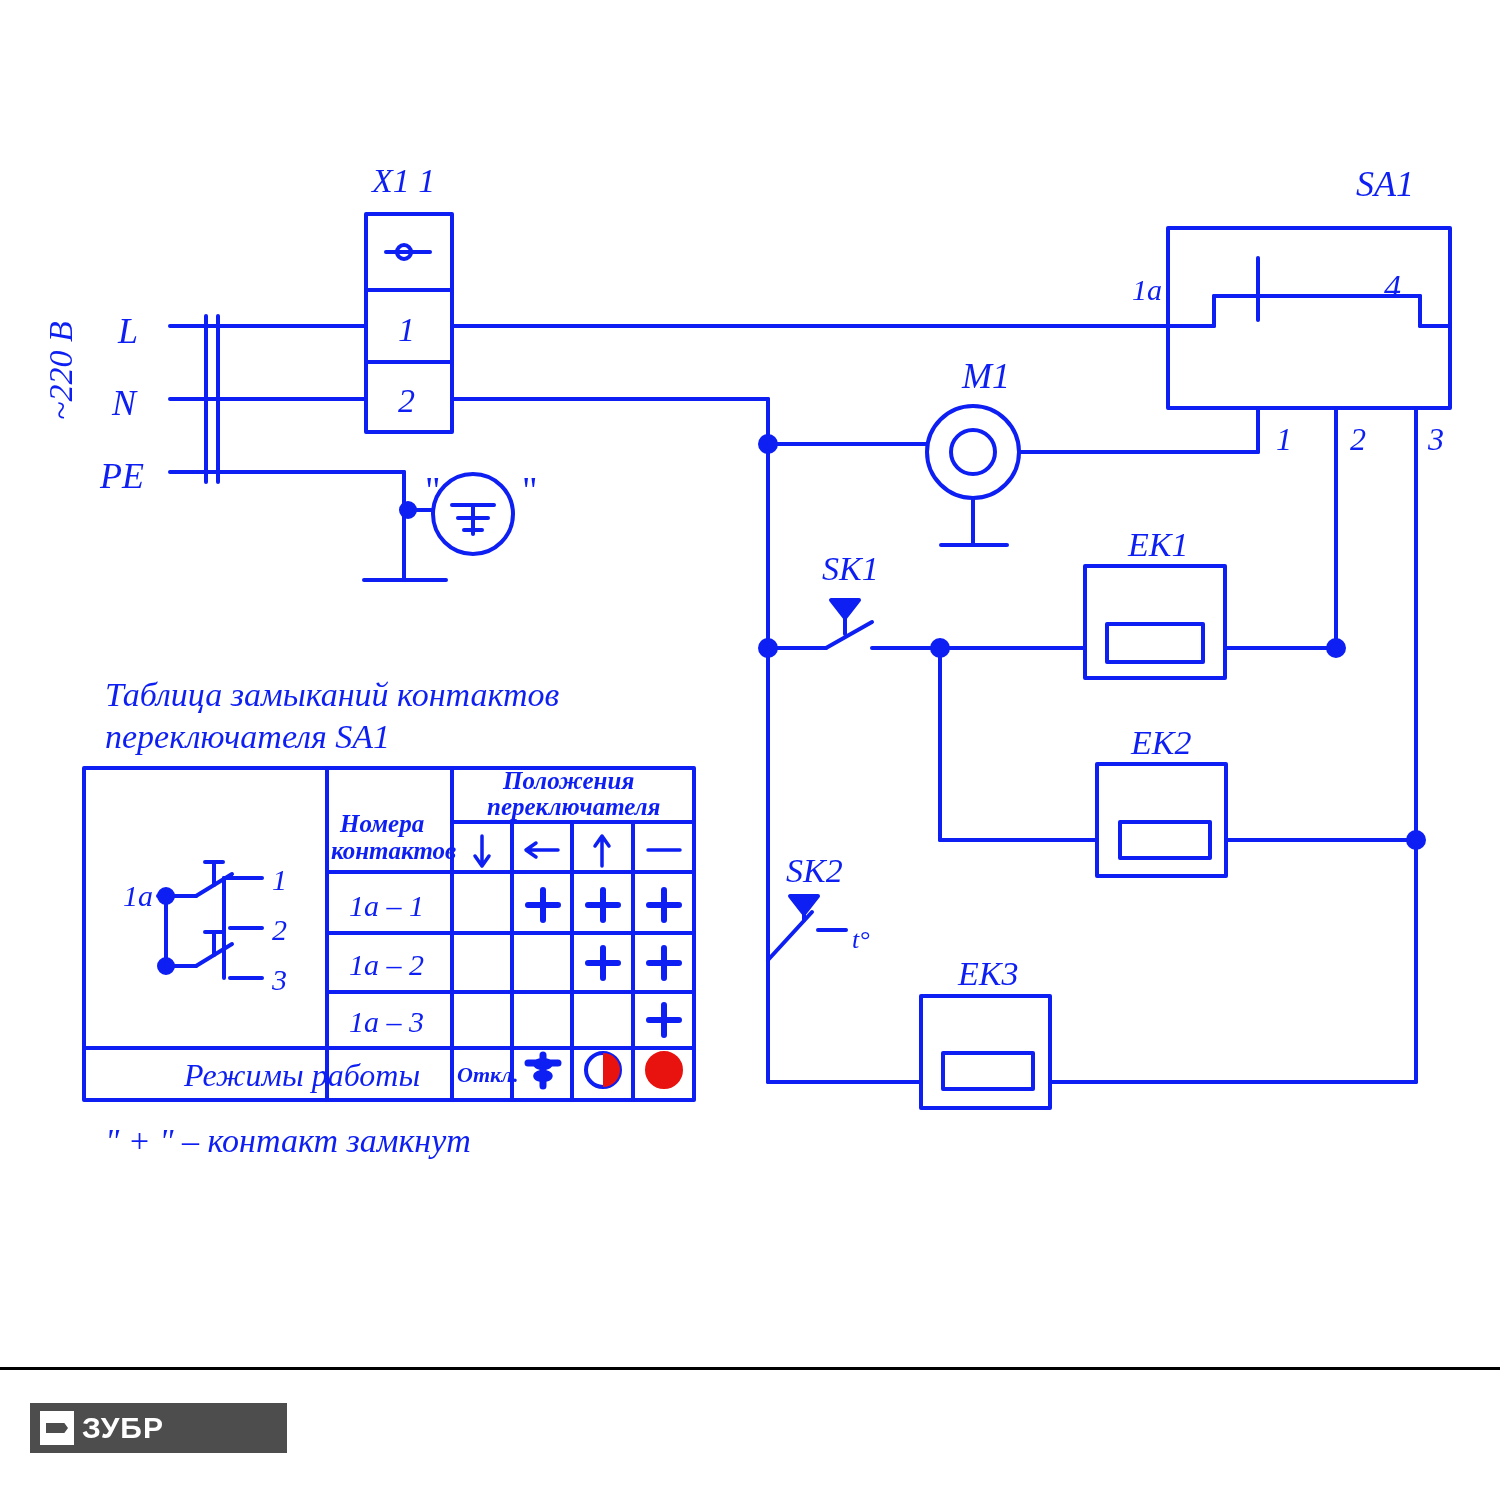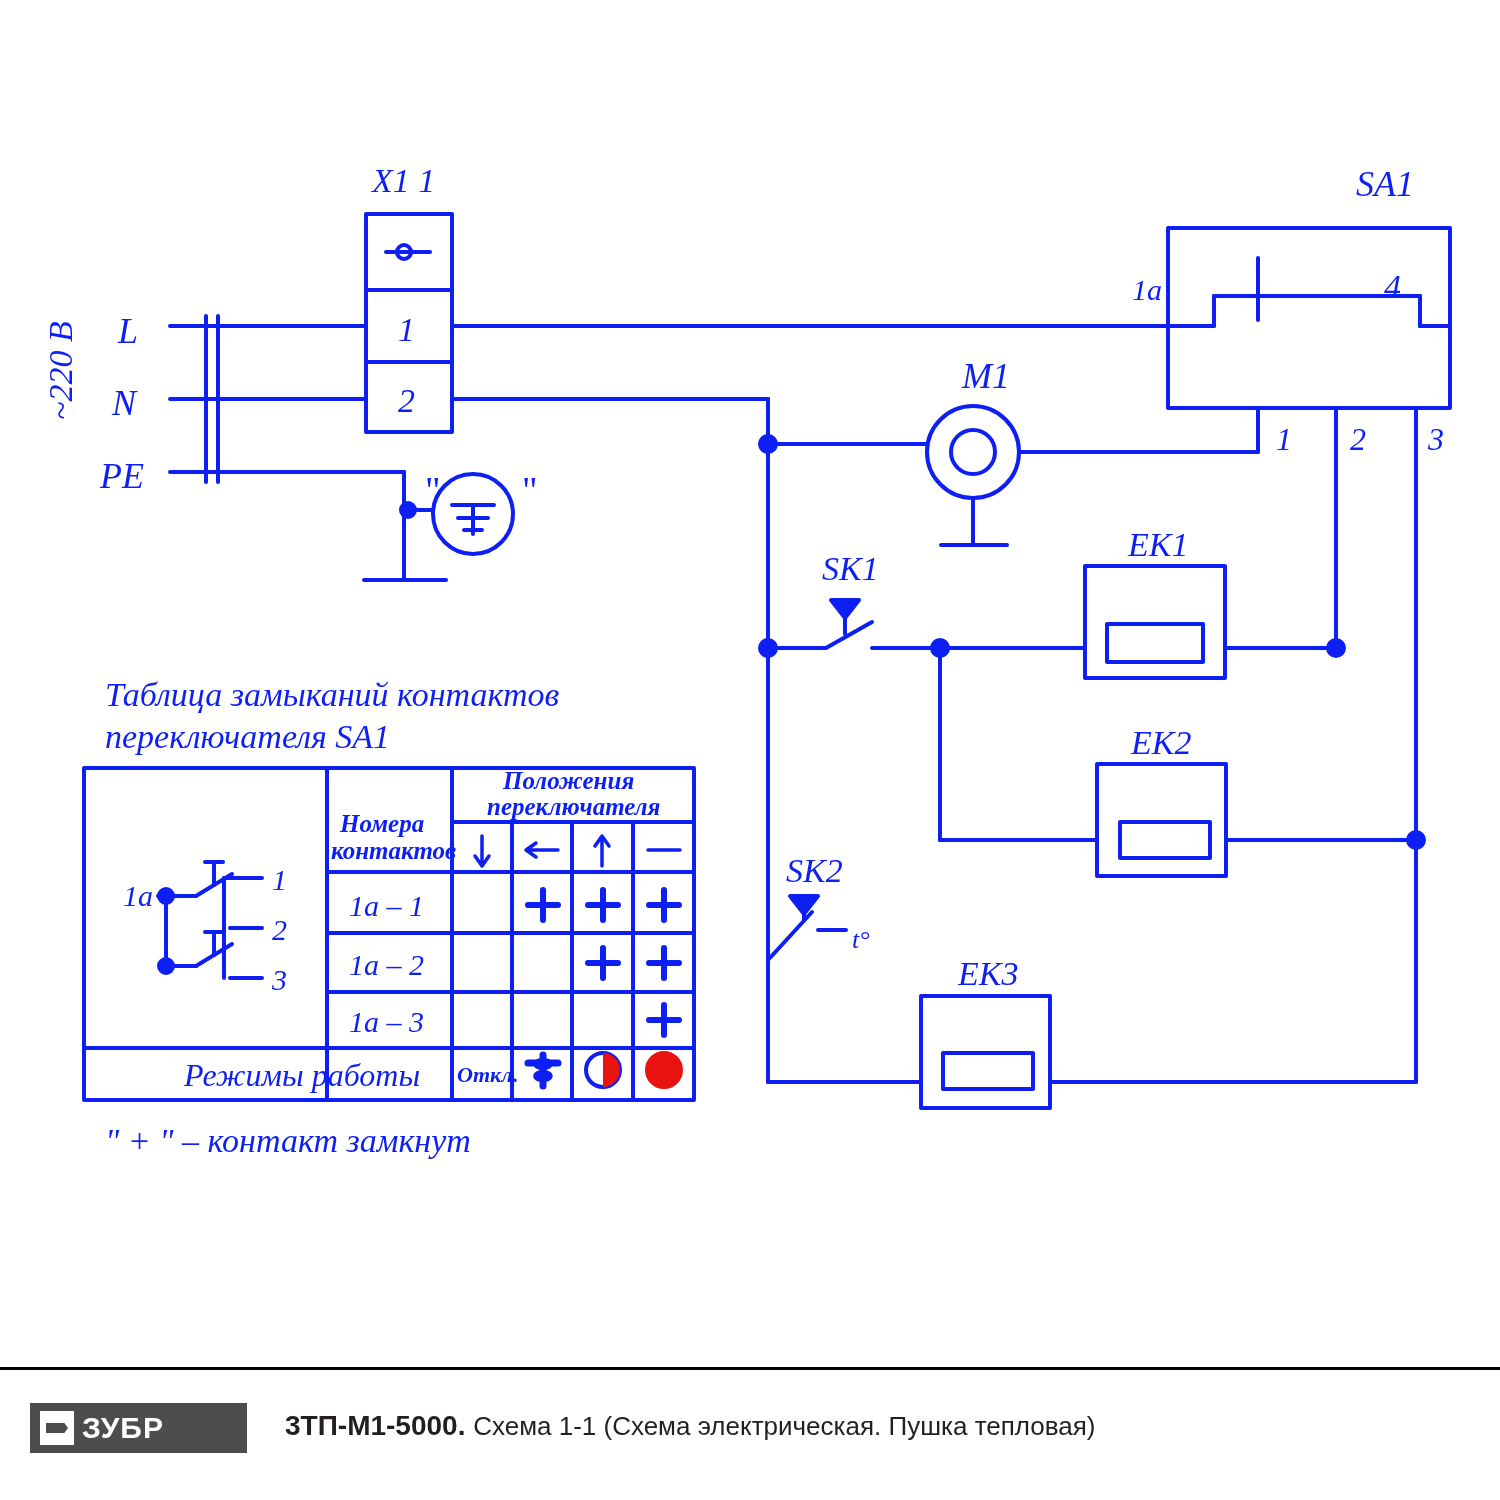--- a/index.html
+++ b/index.html
@@ -28,21 +28,21 @@
     width: 1500px;
     height: 133px;
     border-top: 3px solid #000;
     background: #fff;
     box-sizing: border-box;
   }
   .logo-box {
     position: absolute;
     left: 30px;
     top: 33px;
-    width: 217px;
+    width: 257px;
     height: 50px;
     background: #4d4d4d;
     display: flex;
     align-items: center;
     padding-left: 10px;
     box-sizing: border-box;
   }
   .logo-mark {
     width: 34px;
     height: 34px;
@@ -271,17 +271,13 @@
 
     <text x="105" y="1152" font-family="Liberation Serif, serif" font-style="italic" font-size="34" fill="#0d1ff2" stroke="none">" + " – контакт замкнут</text>
   </g>
 </svg>
 
 <div class="footer">
   <div class="logo-box">
     <div class="logo-mark"></div>
     <span class="logo-text">ЗУБР</span>
   </div>
-  <div class="footer-caption">
-    <span class="model">3ТП-М1-5000.</span>
-    <span class="desc">Схема 1-1 (Схема электрическая. Пушка тепловая)</span>
-  </div>
 </div>
 
 </body></html>

